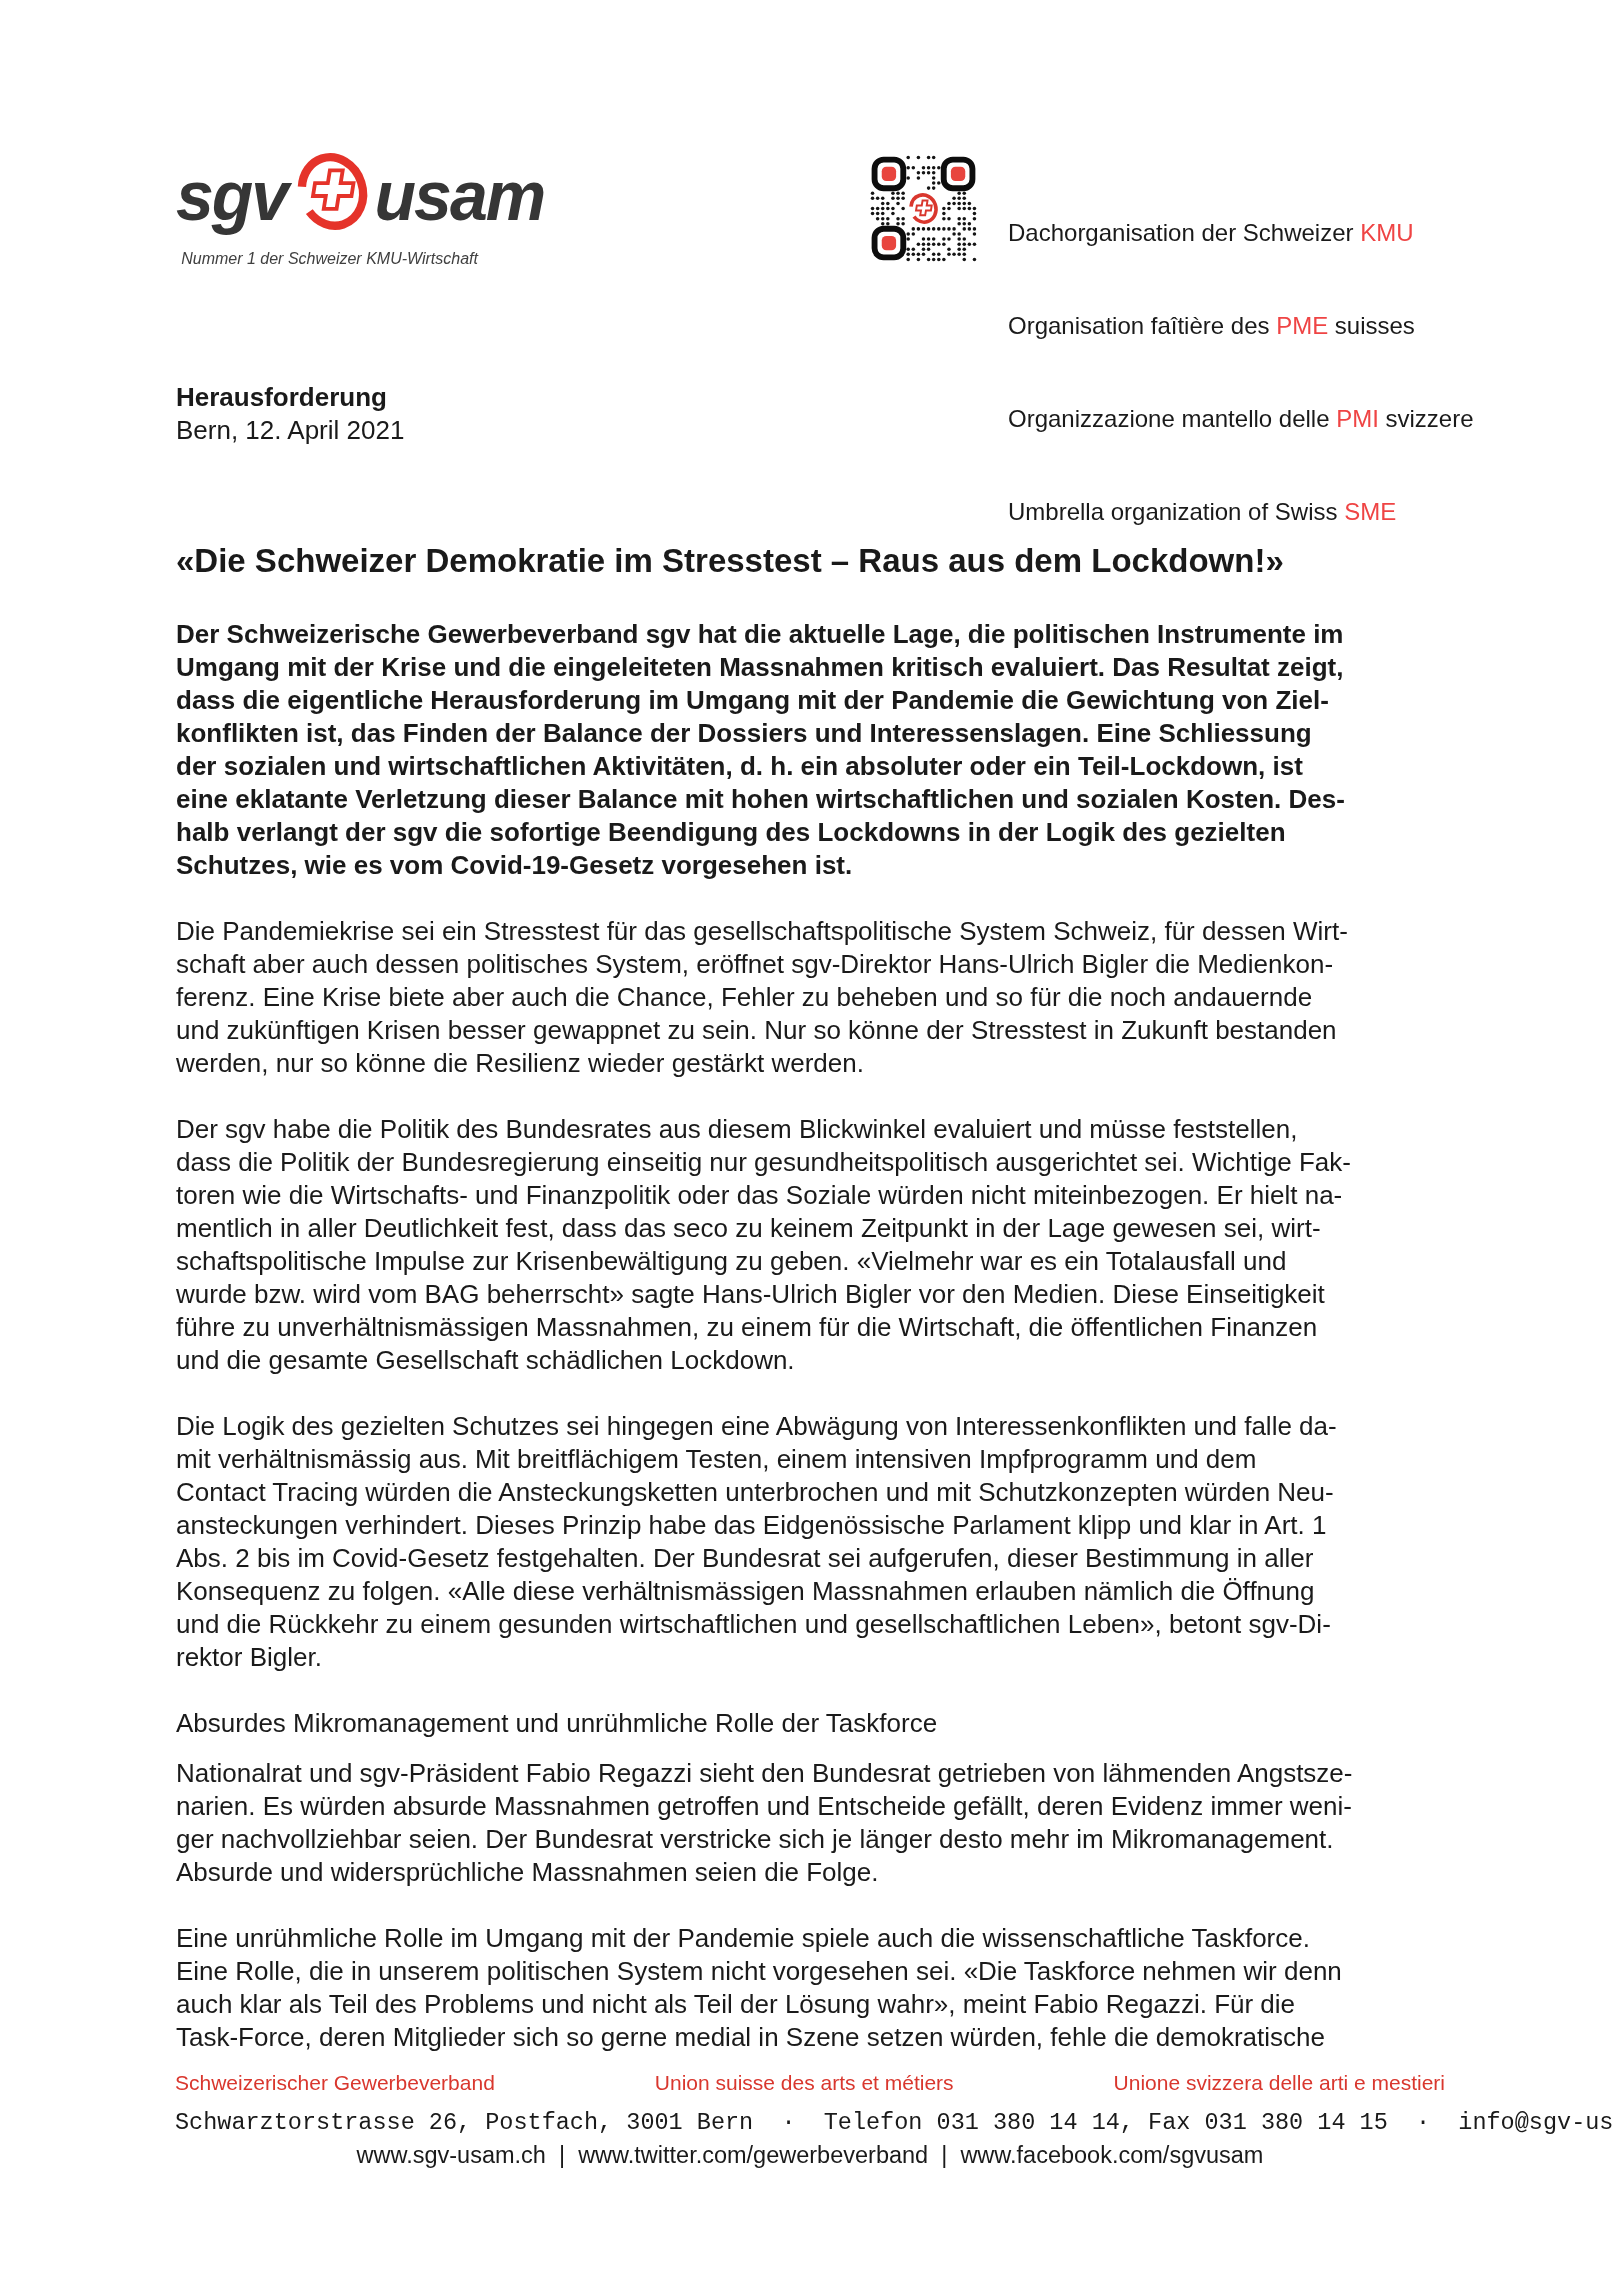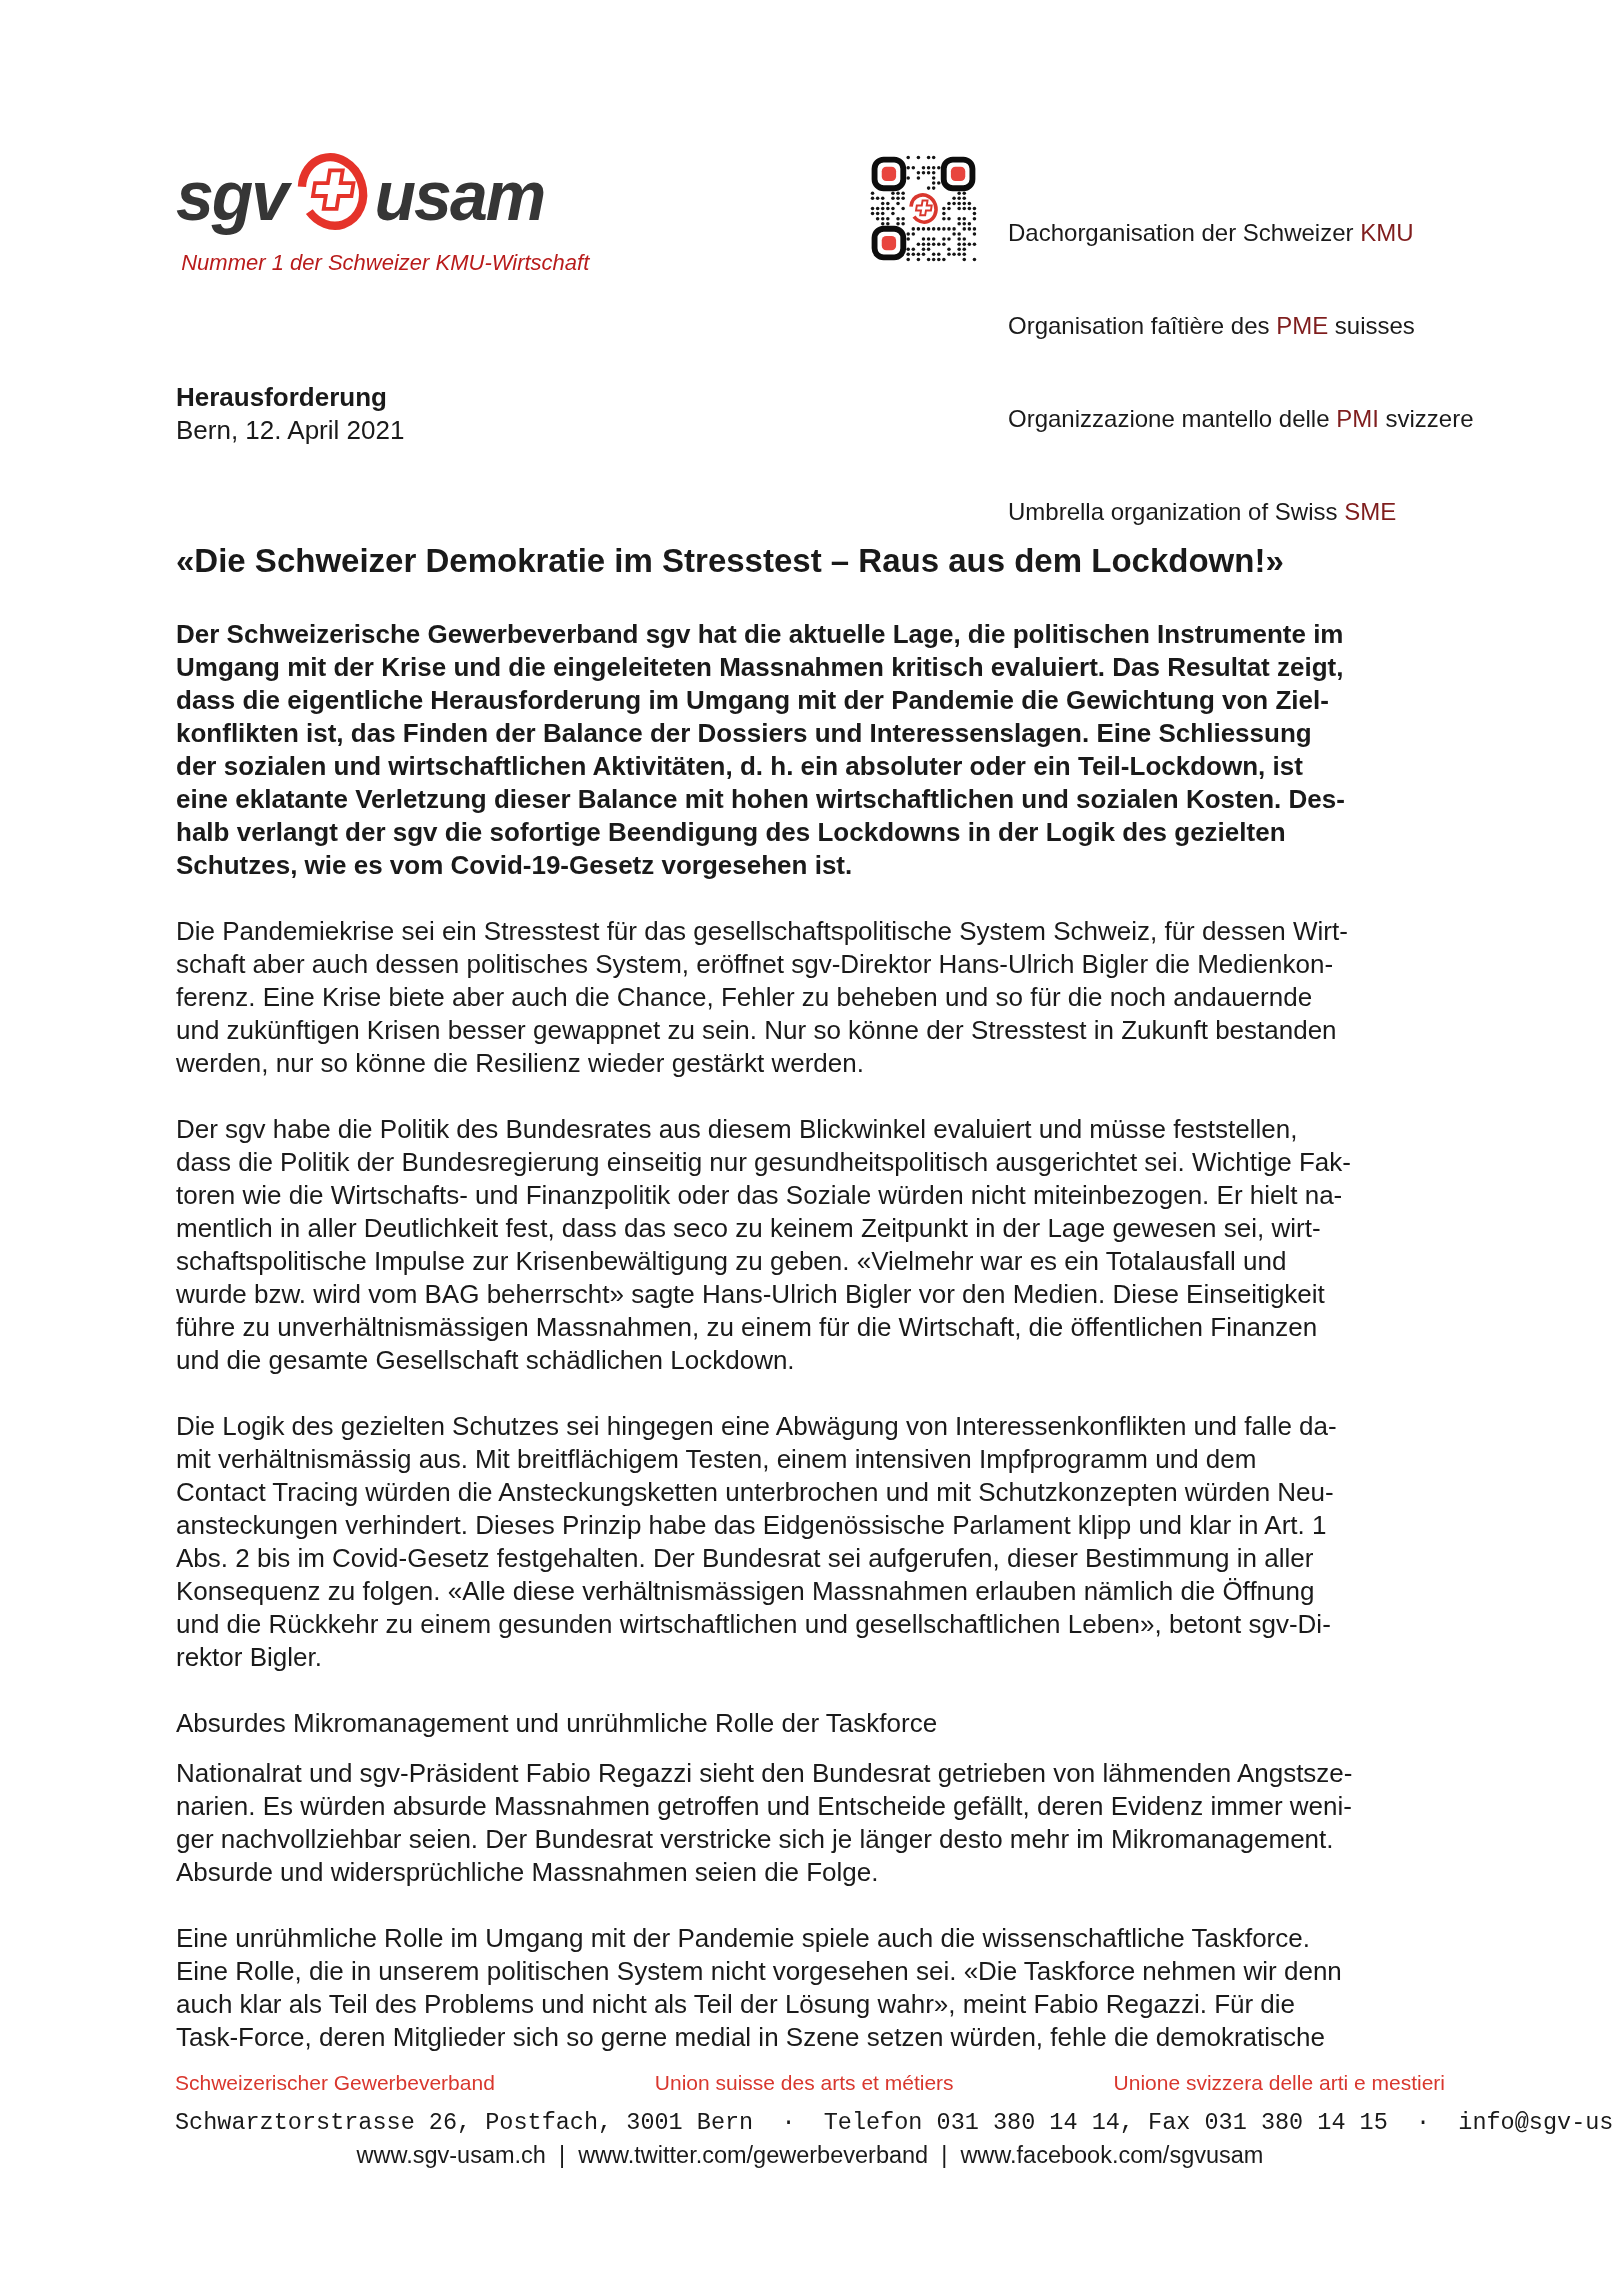--- a/index.html
+++ b/index.html
@@ -35,22 +35,22 @@
     line-height: 1;
     transform: scaleY(1.04);
   }
   .logo-sym {
     width: 77px;
     height: 85px;
     margin: 0 3.9px 6.5px 6.5px;
   }
   .logo-tagline {
     font-style: italic;
-    font-size: 22px;
-    color: #b91c1c;
+    font-size: 16px;
+    color: #404040;
     margin-top: 9px;
     margin-left: 5.2px;
   }
 
   
   .header-right {
     position: absolute;
     left: 870px;
     top: 155px;
     display: flex;
@@ -60,21 +60,21 @@
     width: 107px;
     height: 107px;
     flex: 0 0 auto;
   }
   .org-lines {
     margin-left: 31px;
     font-size: 24px;
     line-height: 31px;
     white-space: pre;
   }
-  .org-accent { color: #7f1d1d; }
+  .org-accent { color: #ef4444; }
 
   
   .meta {
     position: absolute;
     left: 176px;
     top: 381px;
     font-size: 26px;
     line-height: 33px;
   }
   .doc-type { font-weight: bold; }

